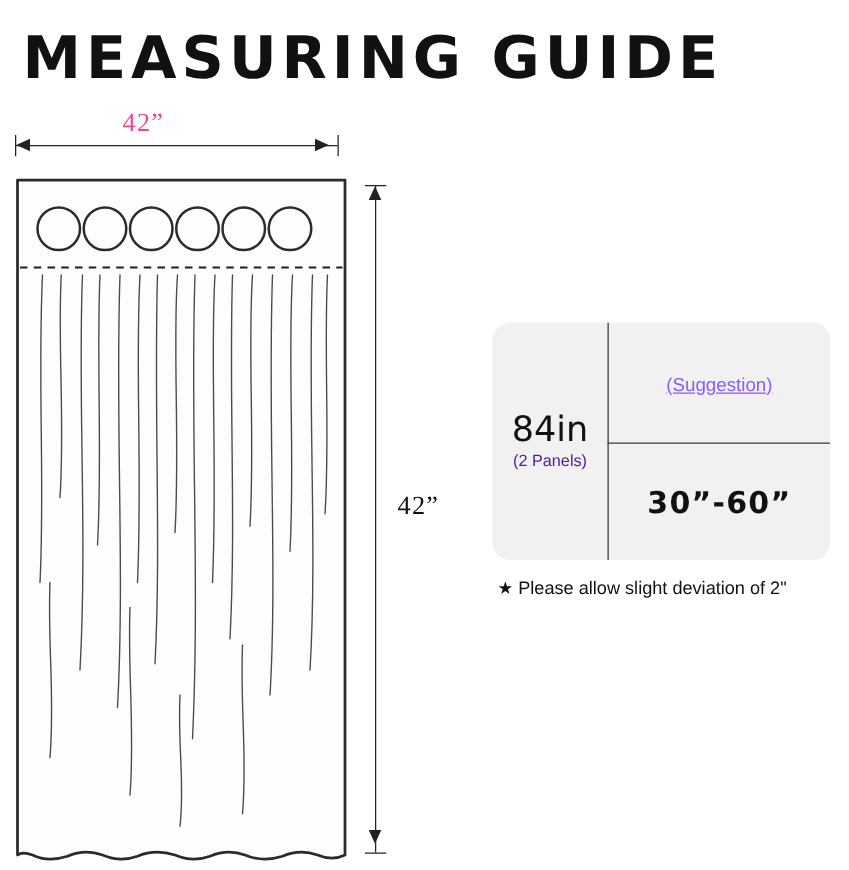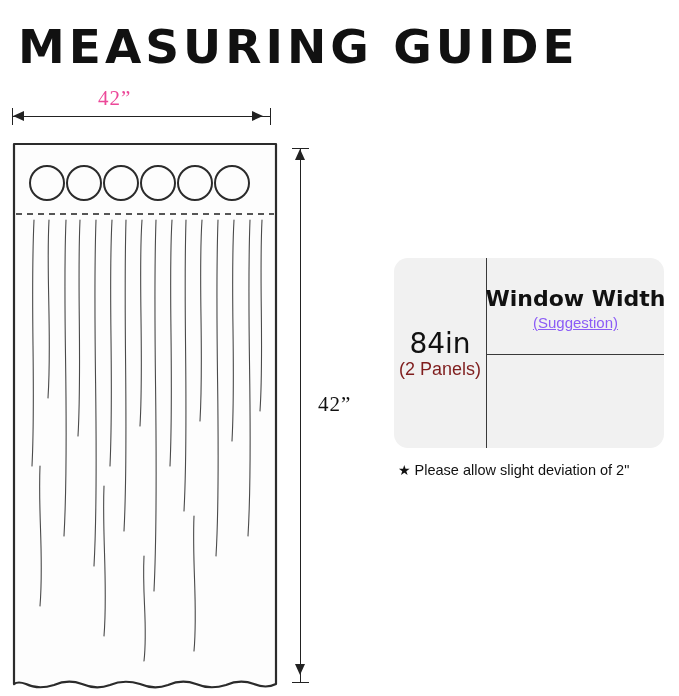--- a/index.html
+++ b/index.html
@@ -189,23 +189,23 @@
   }
   .size-main {
     font-family: "DejaVu Sans", sans-serif;
     font-weight: normal;
     font-size: 28px;
     line-height: 32px;
     color: #111111;
   }
   .size-sub {
     font-family: "Liberation Sans", sans-serif;
-    font-size: 18px;
+    font-size: 13px;
     line-height: 18px;
-    color: #7f1d1d;
+    color: #4c1d95;
   }
   .ww-block {
     position: absolute;
     left: 93px;
     top: 6px;
     width: 177px;
     height: 90px;
     display: flex;
     flex-direction: column;
     align-items: center;
@@ -329,22 +329,24 @@
 <div class="info-card">
   <div class="v-divider"></div>
   <div class="h-divider"></div>
 
   <div class="size-block">
     <div class="size-main">84in</div>
     <div class="size-sub">(2 Panels)</div>
   </div>
 
   <div class="ww-block">
-    <div class="ww-title">Window Width</div>
     <div class="ww-sub">(Suggestion)</div>
   </div>
 
+  <div class="range-block">
+    <div class="range-text">30”-60”</div>
+  </div>
 </div>
 
 <div class="note">
   <span class="star">★</span>
   <span>Please allow slight deviation of 2"</span>
 </div>
 
 </body></html>

